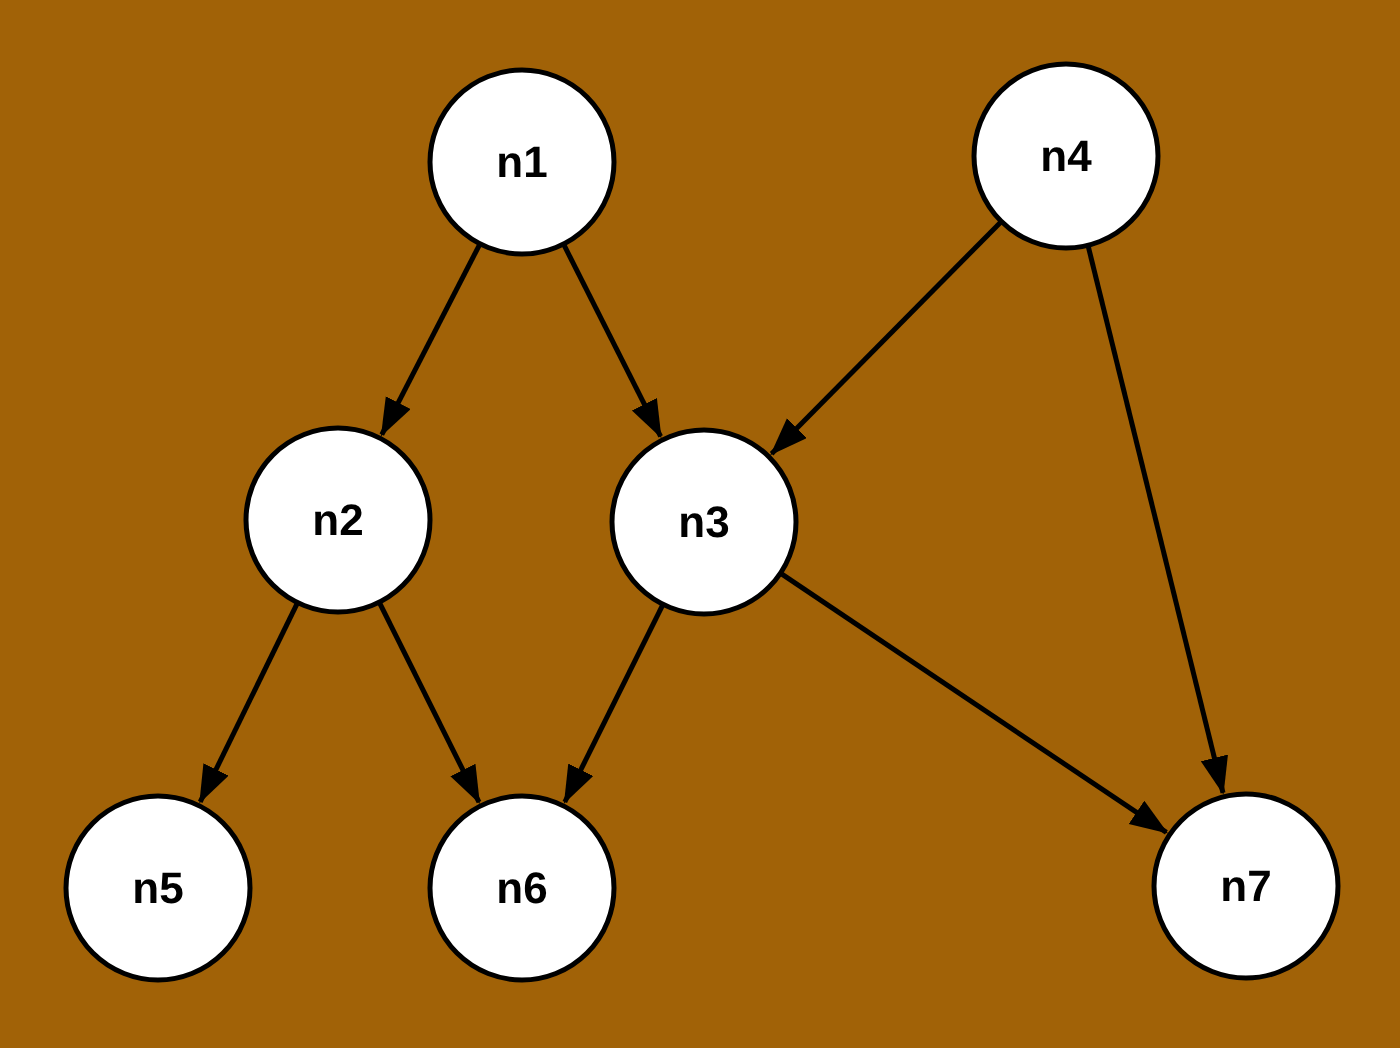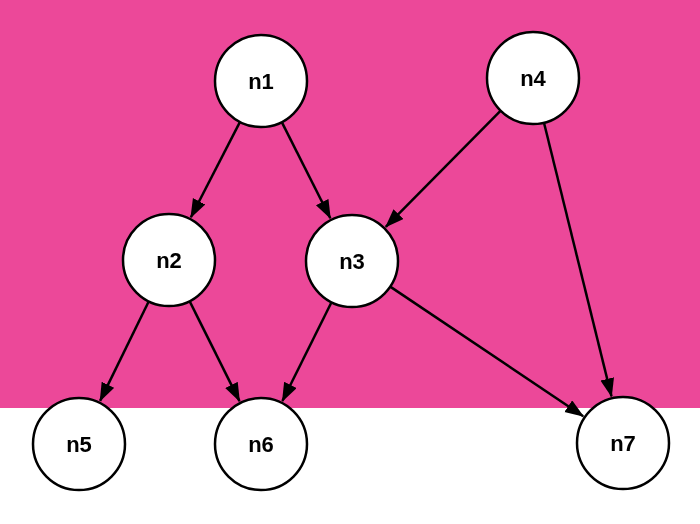--- a/index.html
+++ b/index.html
@@ -7,22 +7,22 @@
     padding: 0;
     background: #ffffff;
     width: 700px;
     height: 524px;
     overflow: hidden;
     font-family: "Liberation Sans", sans-serif;
   }
   .canvas-wrap {
     position: relative;
     width: 700px;
-    height: 408px;
-    background: #ec4899;
+    height: 524px;
+    background: #a16207;
   }
   svg text {
     font-family: "Liberation Sans", "DejaVu Sans", sans-serif;
     font-weight: bold;
     font-size: 22px;
     fill: #000000;
     text-anchor: middle;
     user-select: none;
   }
 </style>

